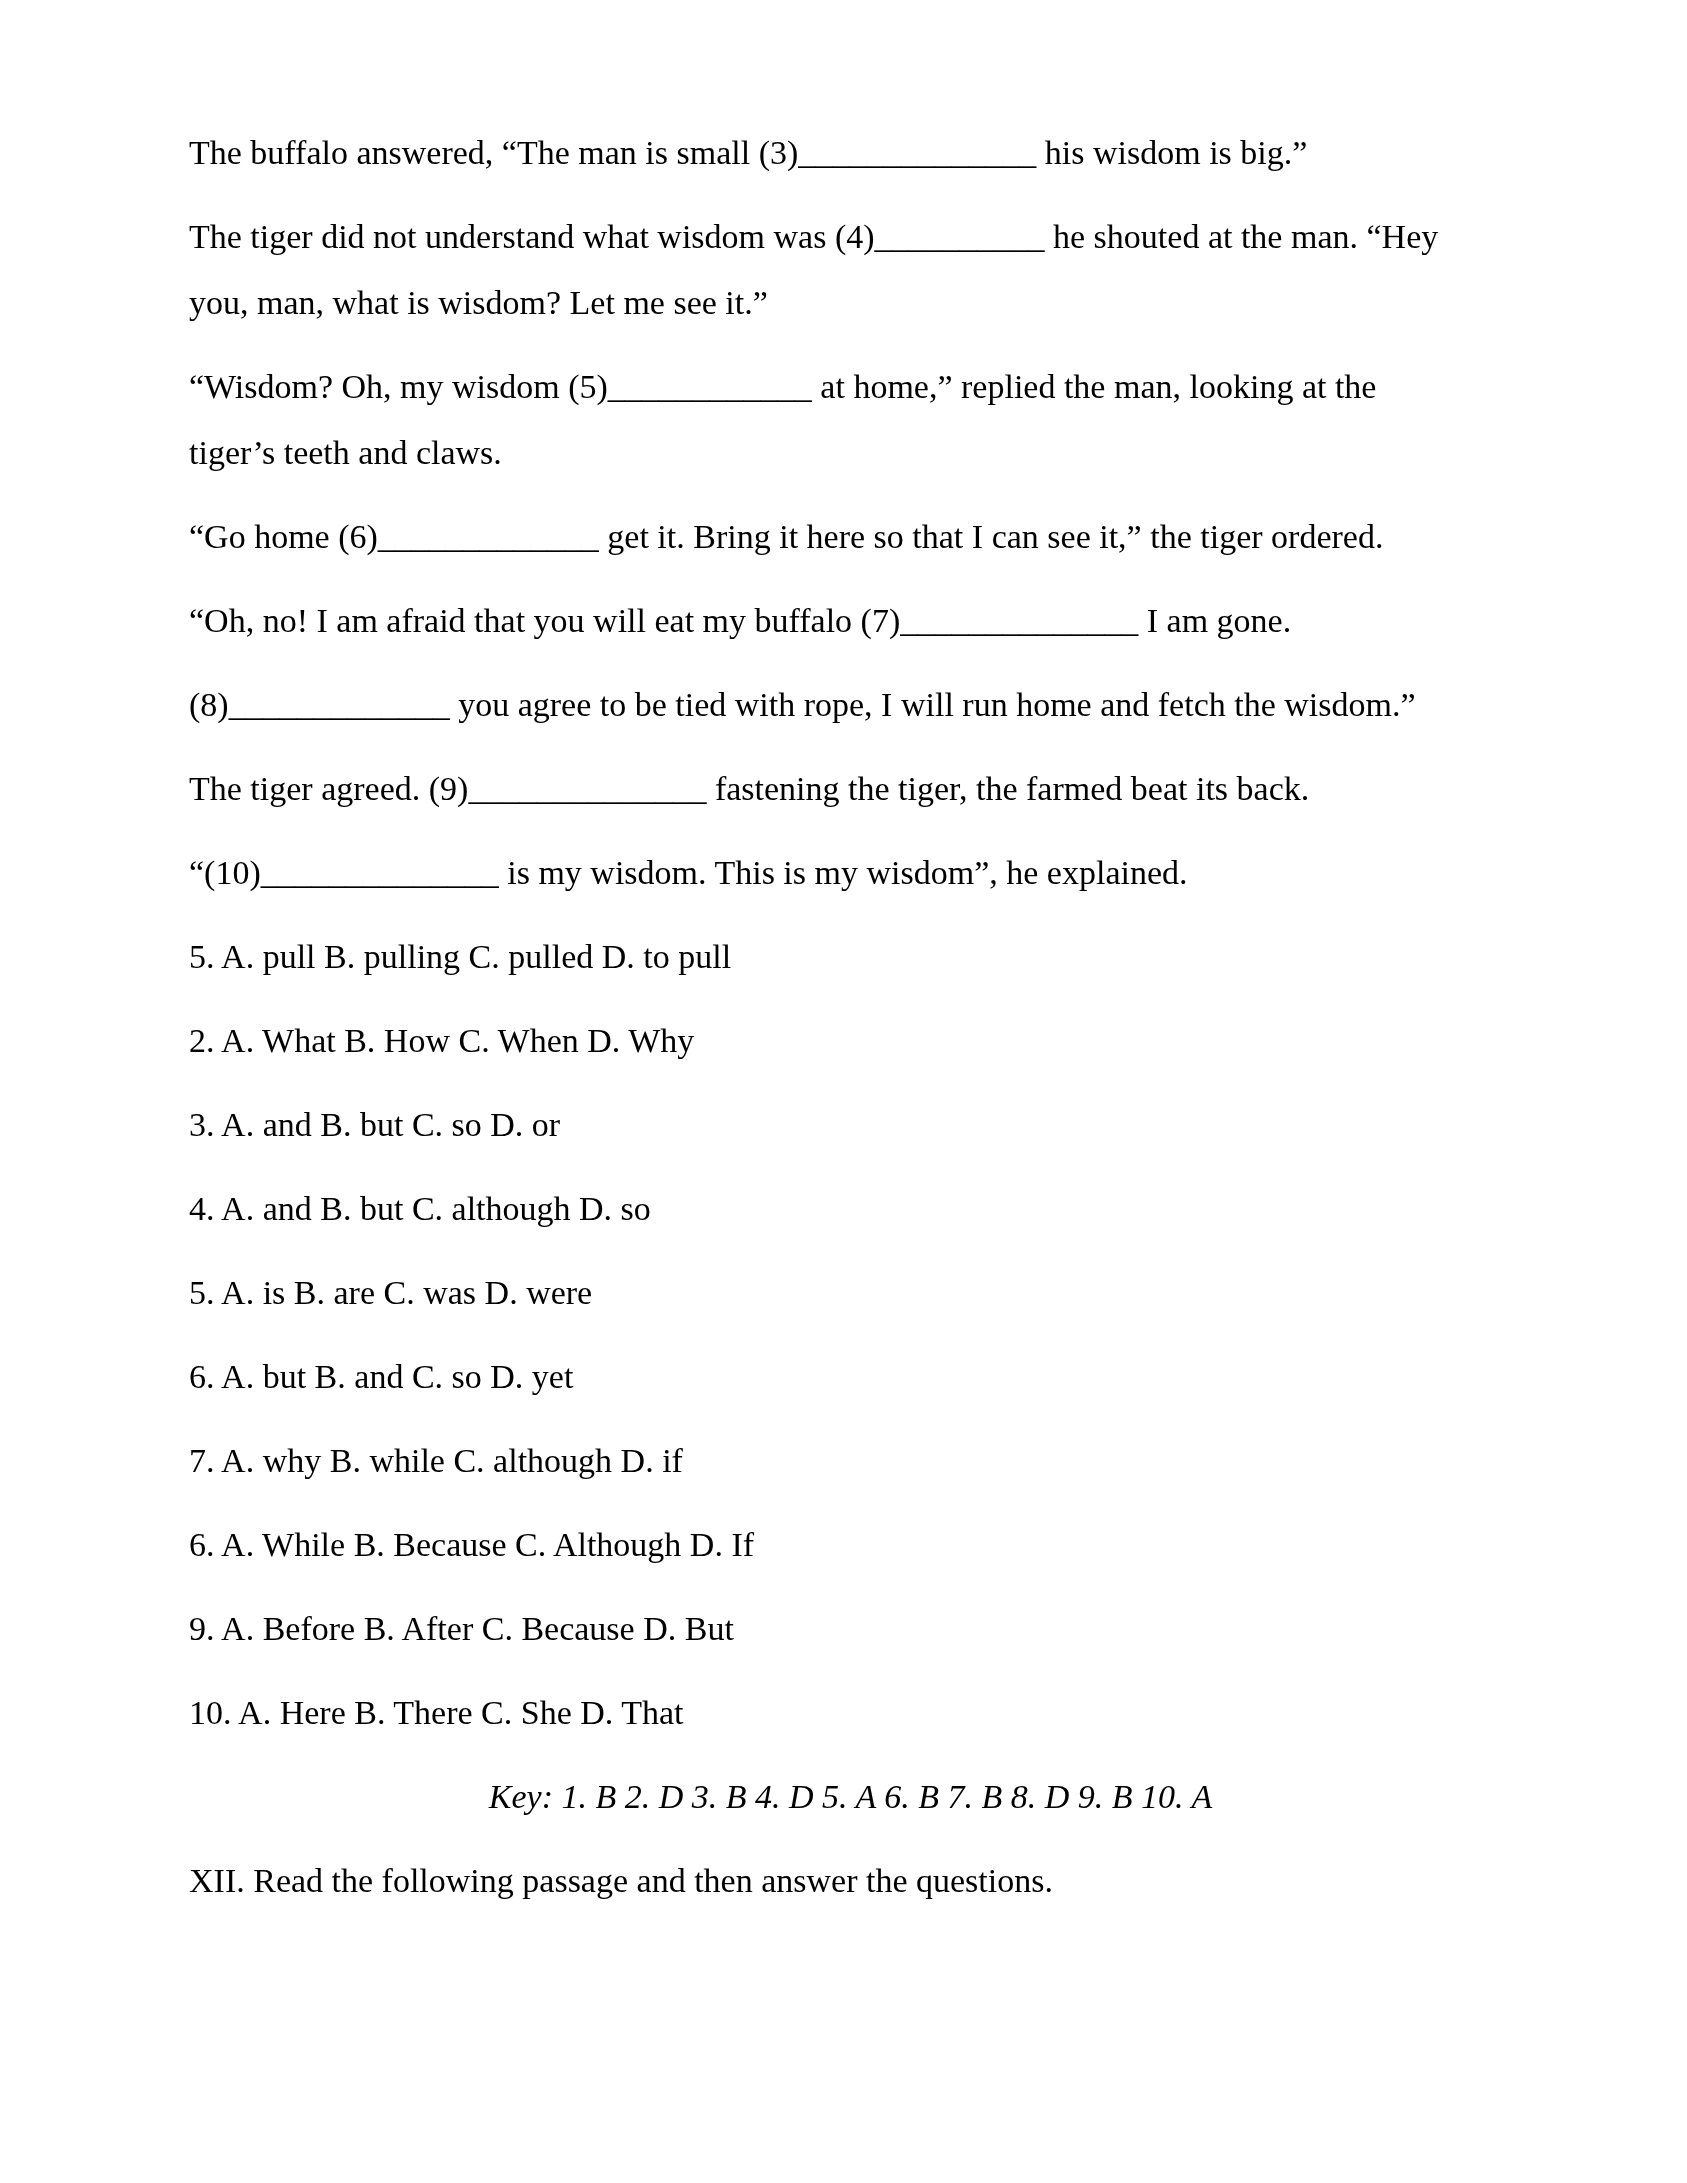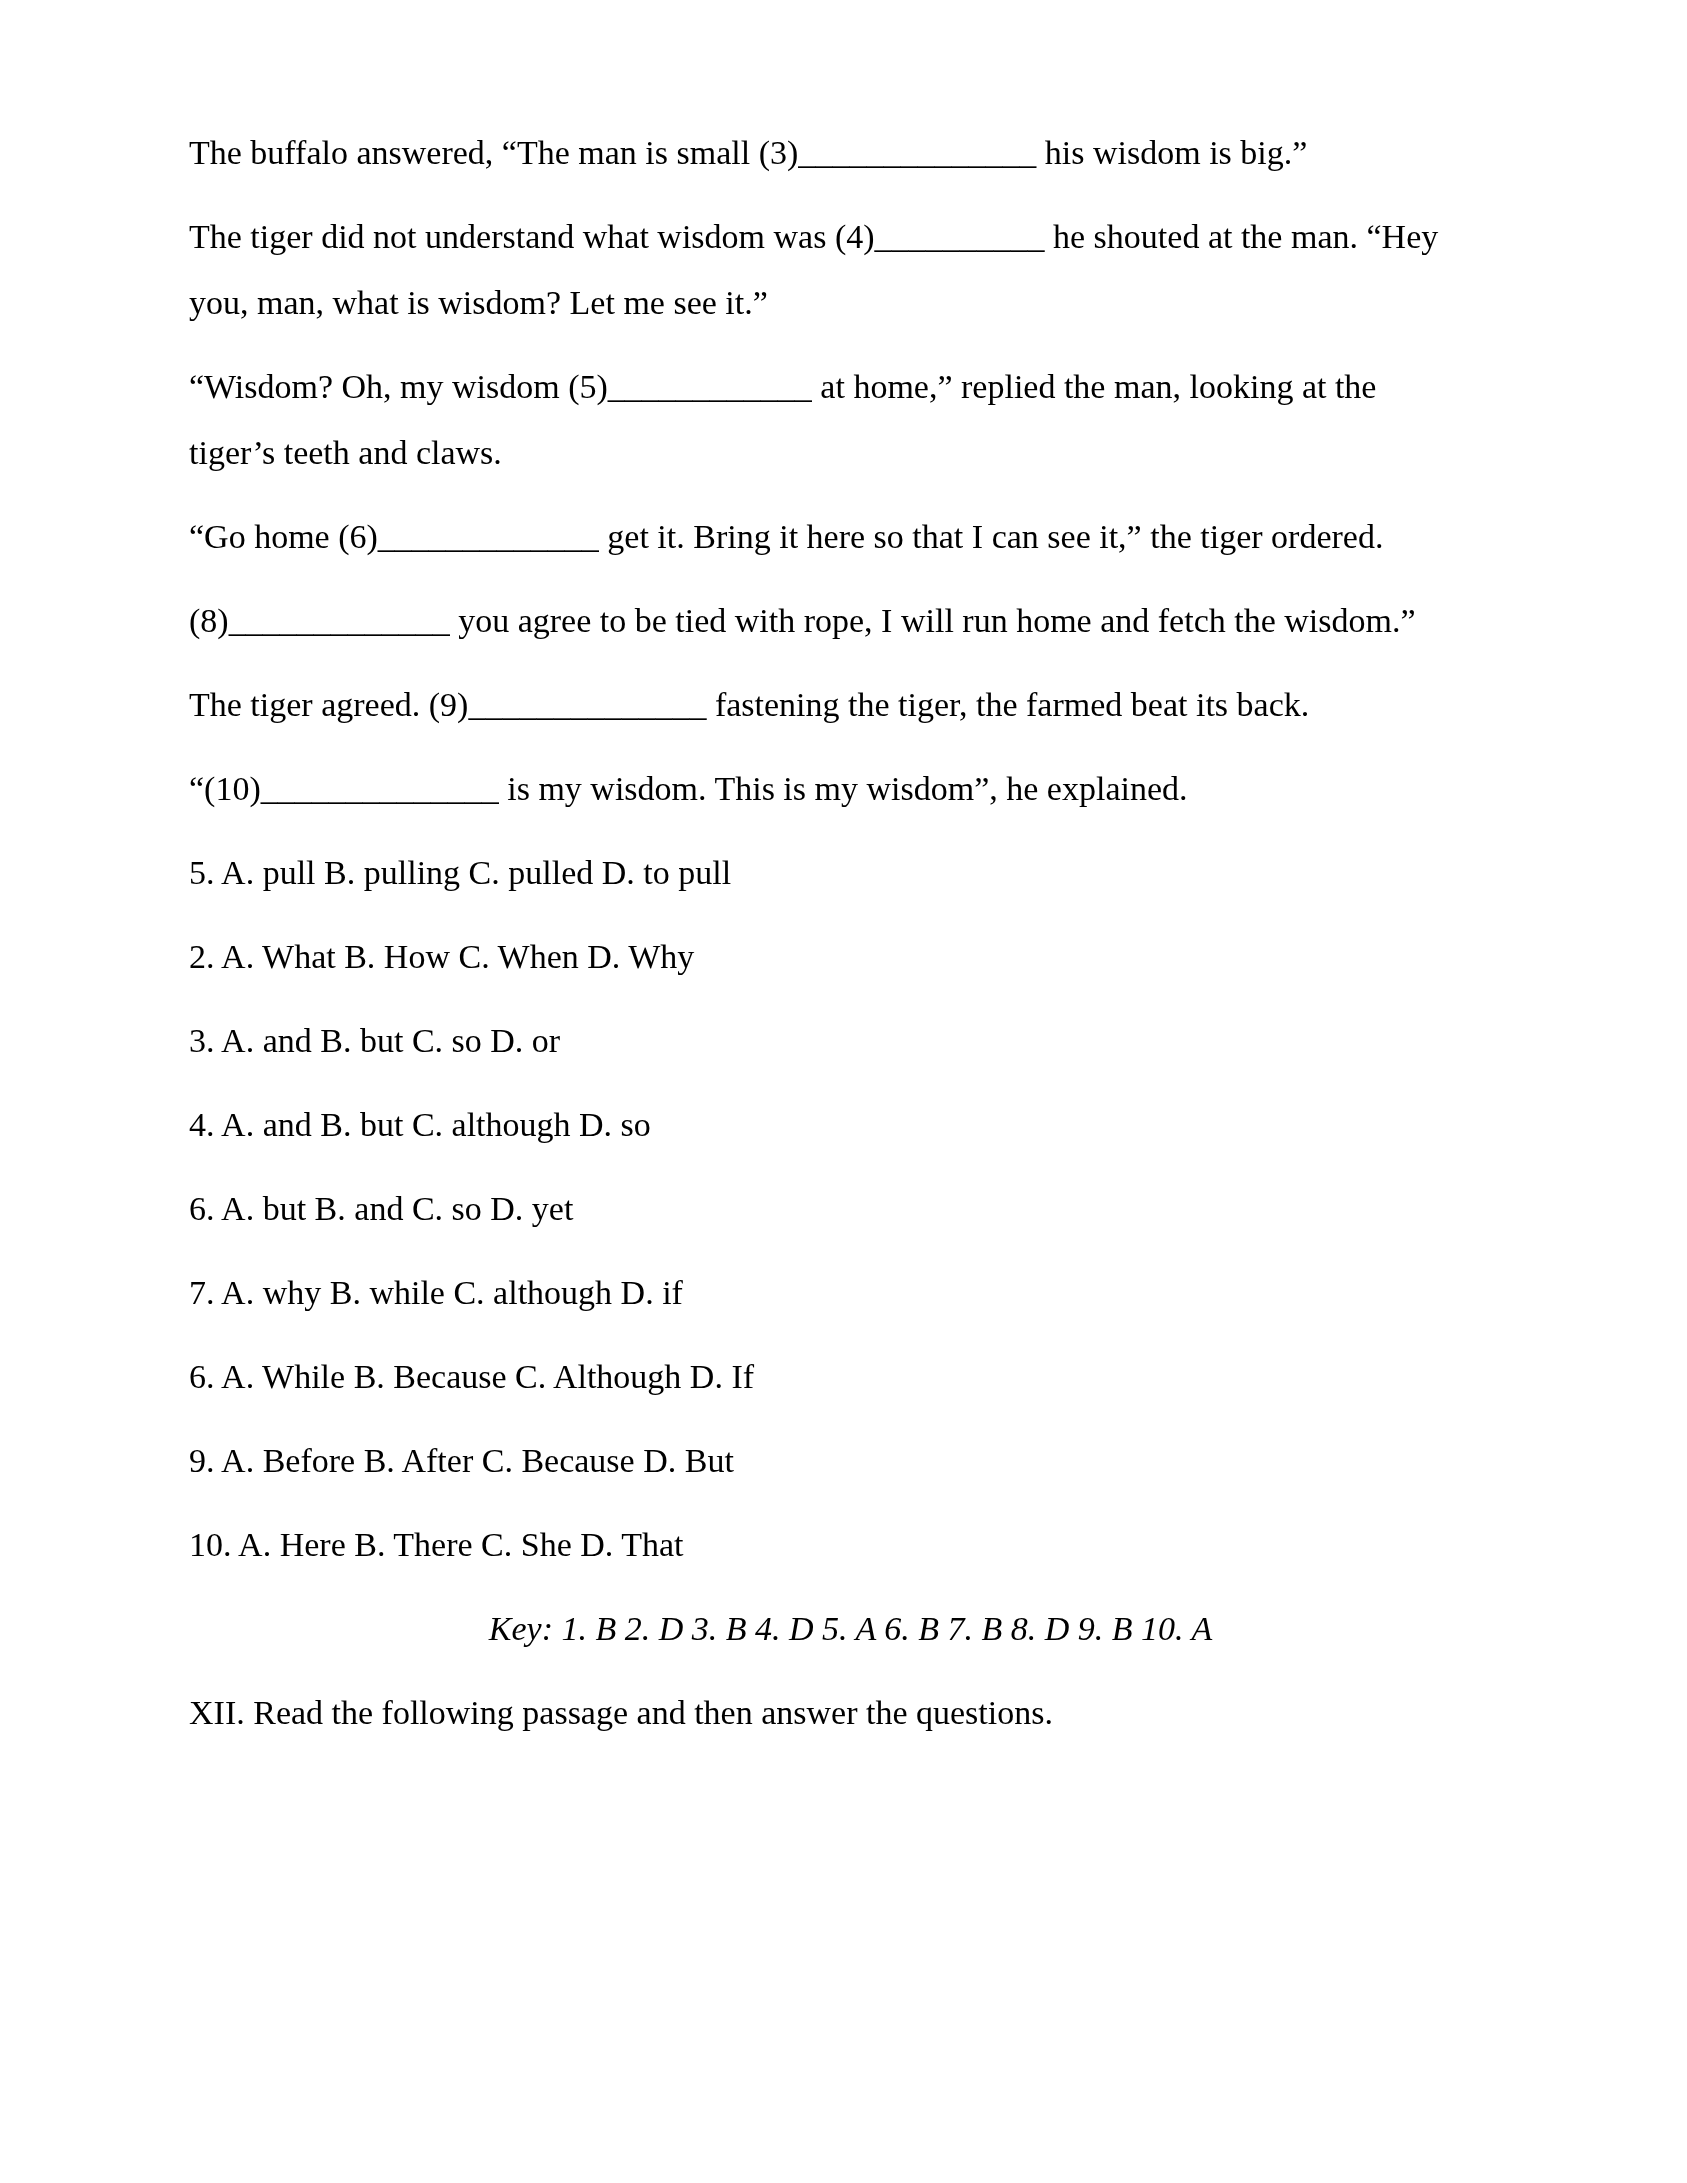--- a/index.html
+++ b/index.html
@@ -55,20 +55,23 @@
       <span class="line">you, man, what is wisdom? Let me see it.”</span>
     </p>
     <p class="para">
       <span class="line">“Wisdom? Oh, my wisdom (5)____________ at home,” replied the man, looking at the</span>
       <span class="line">tiger’s teeth and claws.</span>
     </p>
     <p class="para">
       <span class="line">“Go home (6)_____________ get it. Bring it here so that I can see it,” the tiger ordered.</span>
     </p>
     <p class="para">
+      <span class="line">“Oh, no! I am afraid that you will eat my buffalo (7)______________ I am gone.</span>
+    </p>
+    <p class="para">
       <span class="line">(8)_____________ you agree to be tied with rope, I will run home and fetch the wisdom.”</span>
     </p>
     <p class="para">
       <span class="line">The tiger agreed. (9)______________ fastening the tiger, the farmed beat its back.</span>
     </p>
     <p class="para">
       <span class="line">“(10)______________ is my wisdom. This is my wisdom”, he explained.</span>
     </p>
   </div>
 
@@ -77,20 +80,23 @@
       <span class="line">5. A. pull B. pulling C. pulled D. to pull</span>
     </p>
     <p class="question">
       <span class="line">2. A. What B. How C. When D. Why</span>
     </p>
     <p class="question">
       <span class="line">3. A. and B. but C. so D. or</span>
     </p>
     <p class="question">
       <span class="line">4. A. and B. but C. although D. so</span>
+    </p>
+    <p class="question">
+      <span class="line">5. A. is B. are C. was D. were</span>
     </p>
     <p class="question">
       <span class="line">6. A. but B. and C. so D. yet</span>
     </p>
     <p class="question">
       <span class="line">7. A. why B. while C. although D. if</span>
     </p>
     <p class="question">
       <span class="line">6. A. While B. Because C. Although D. If</span>
     </p>

